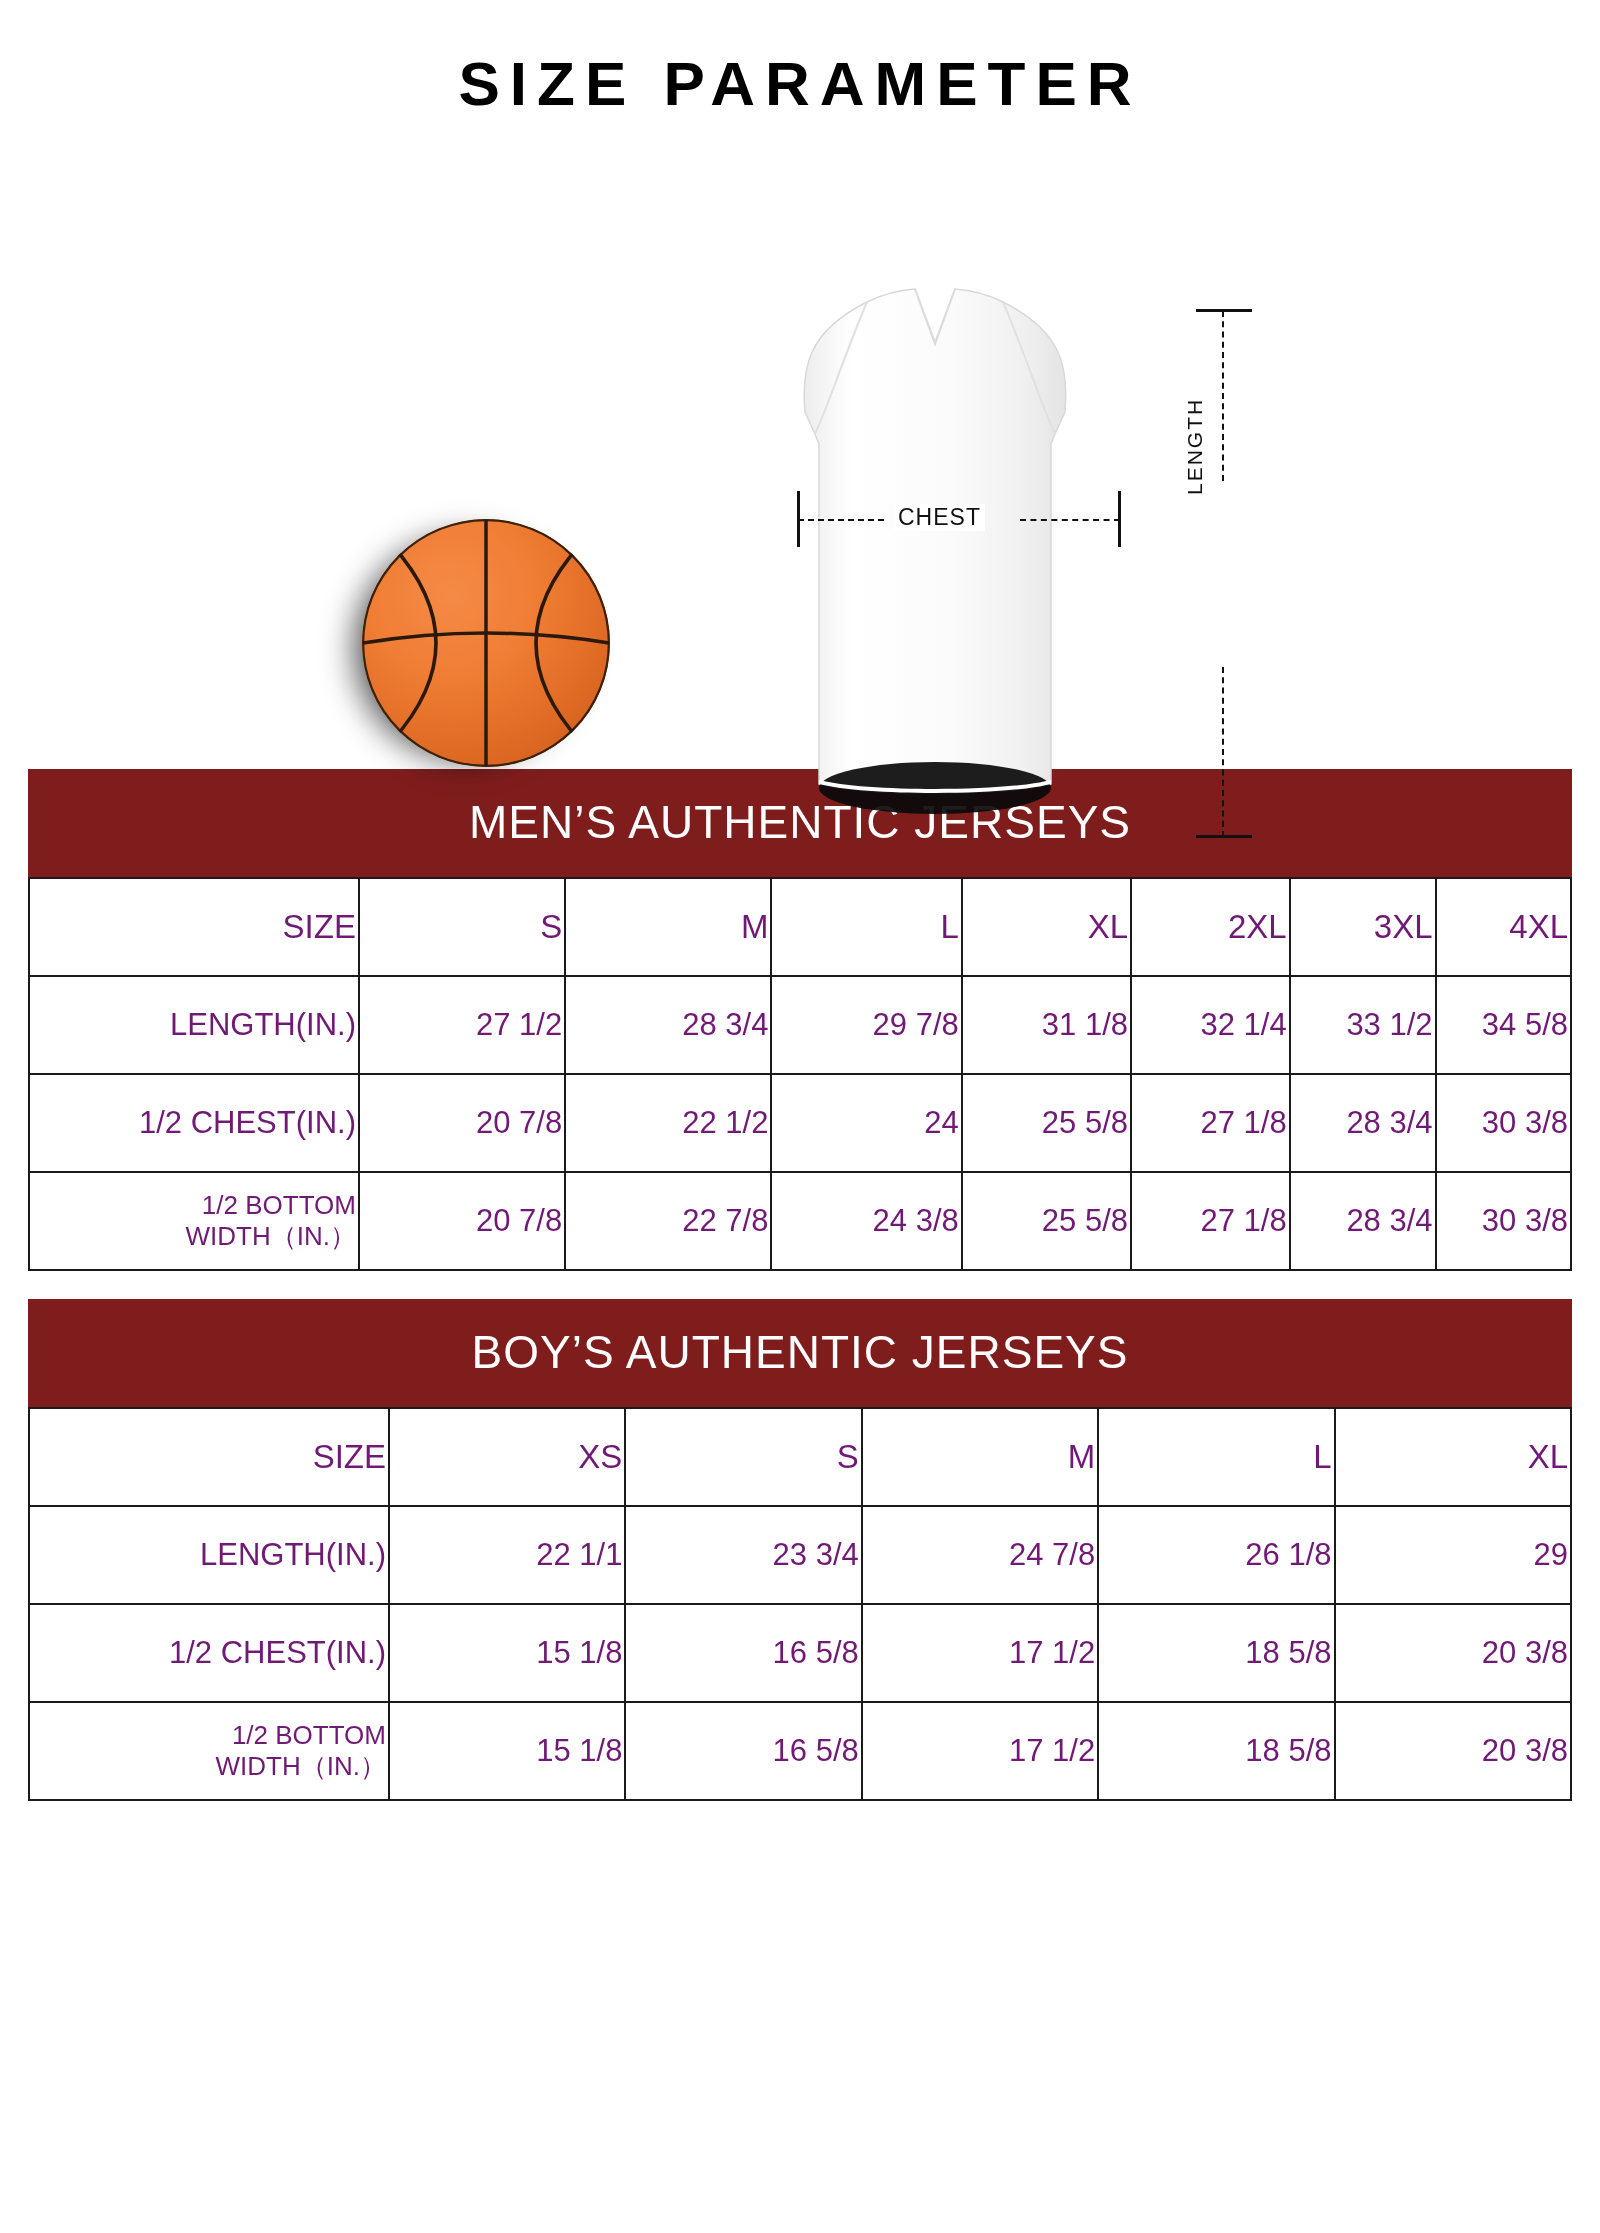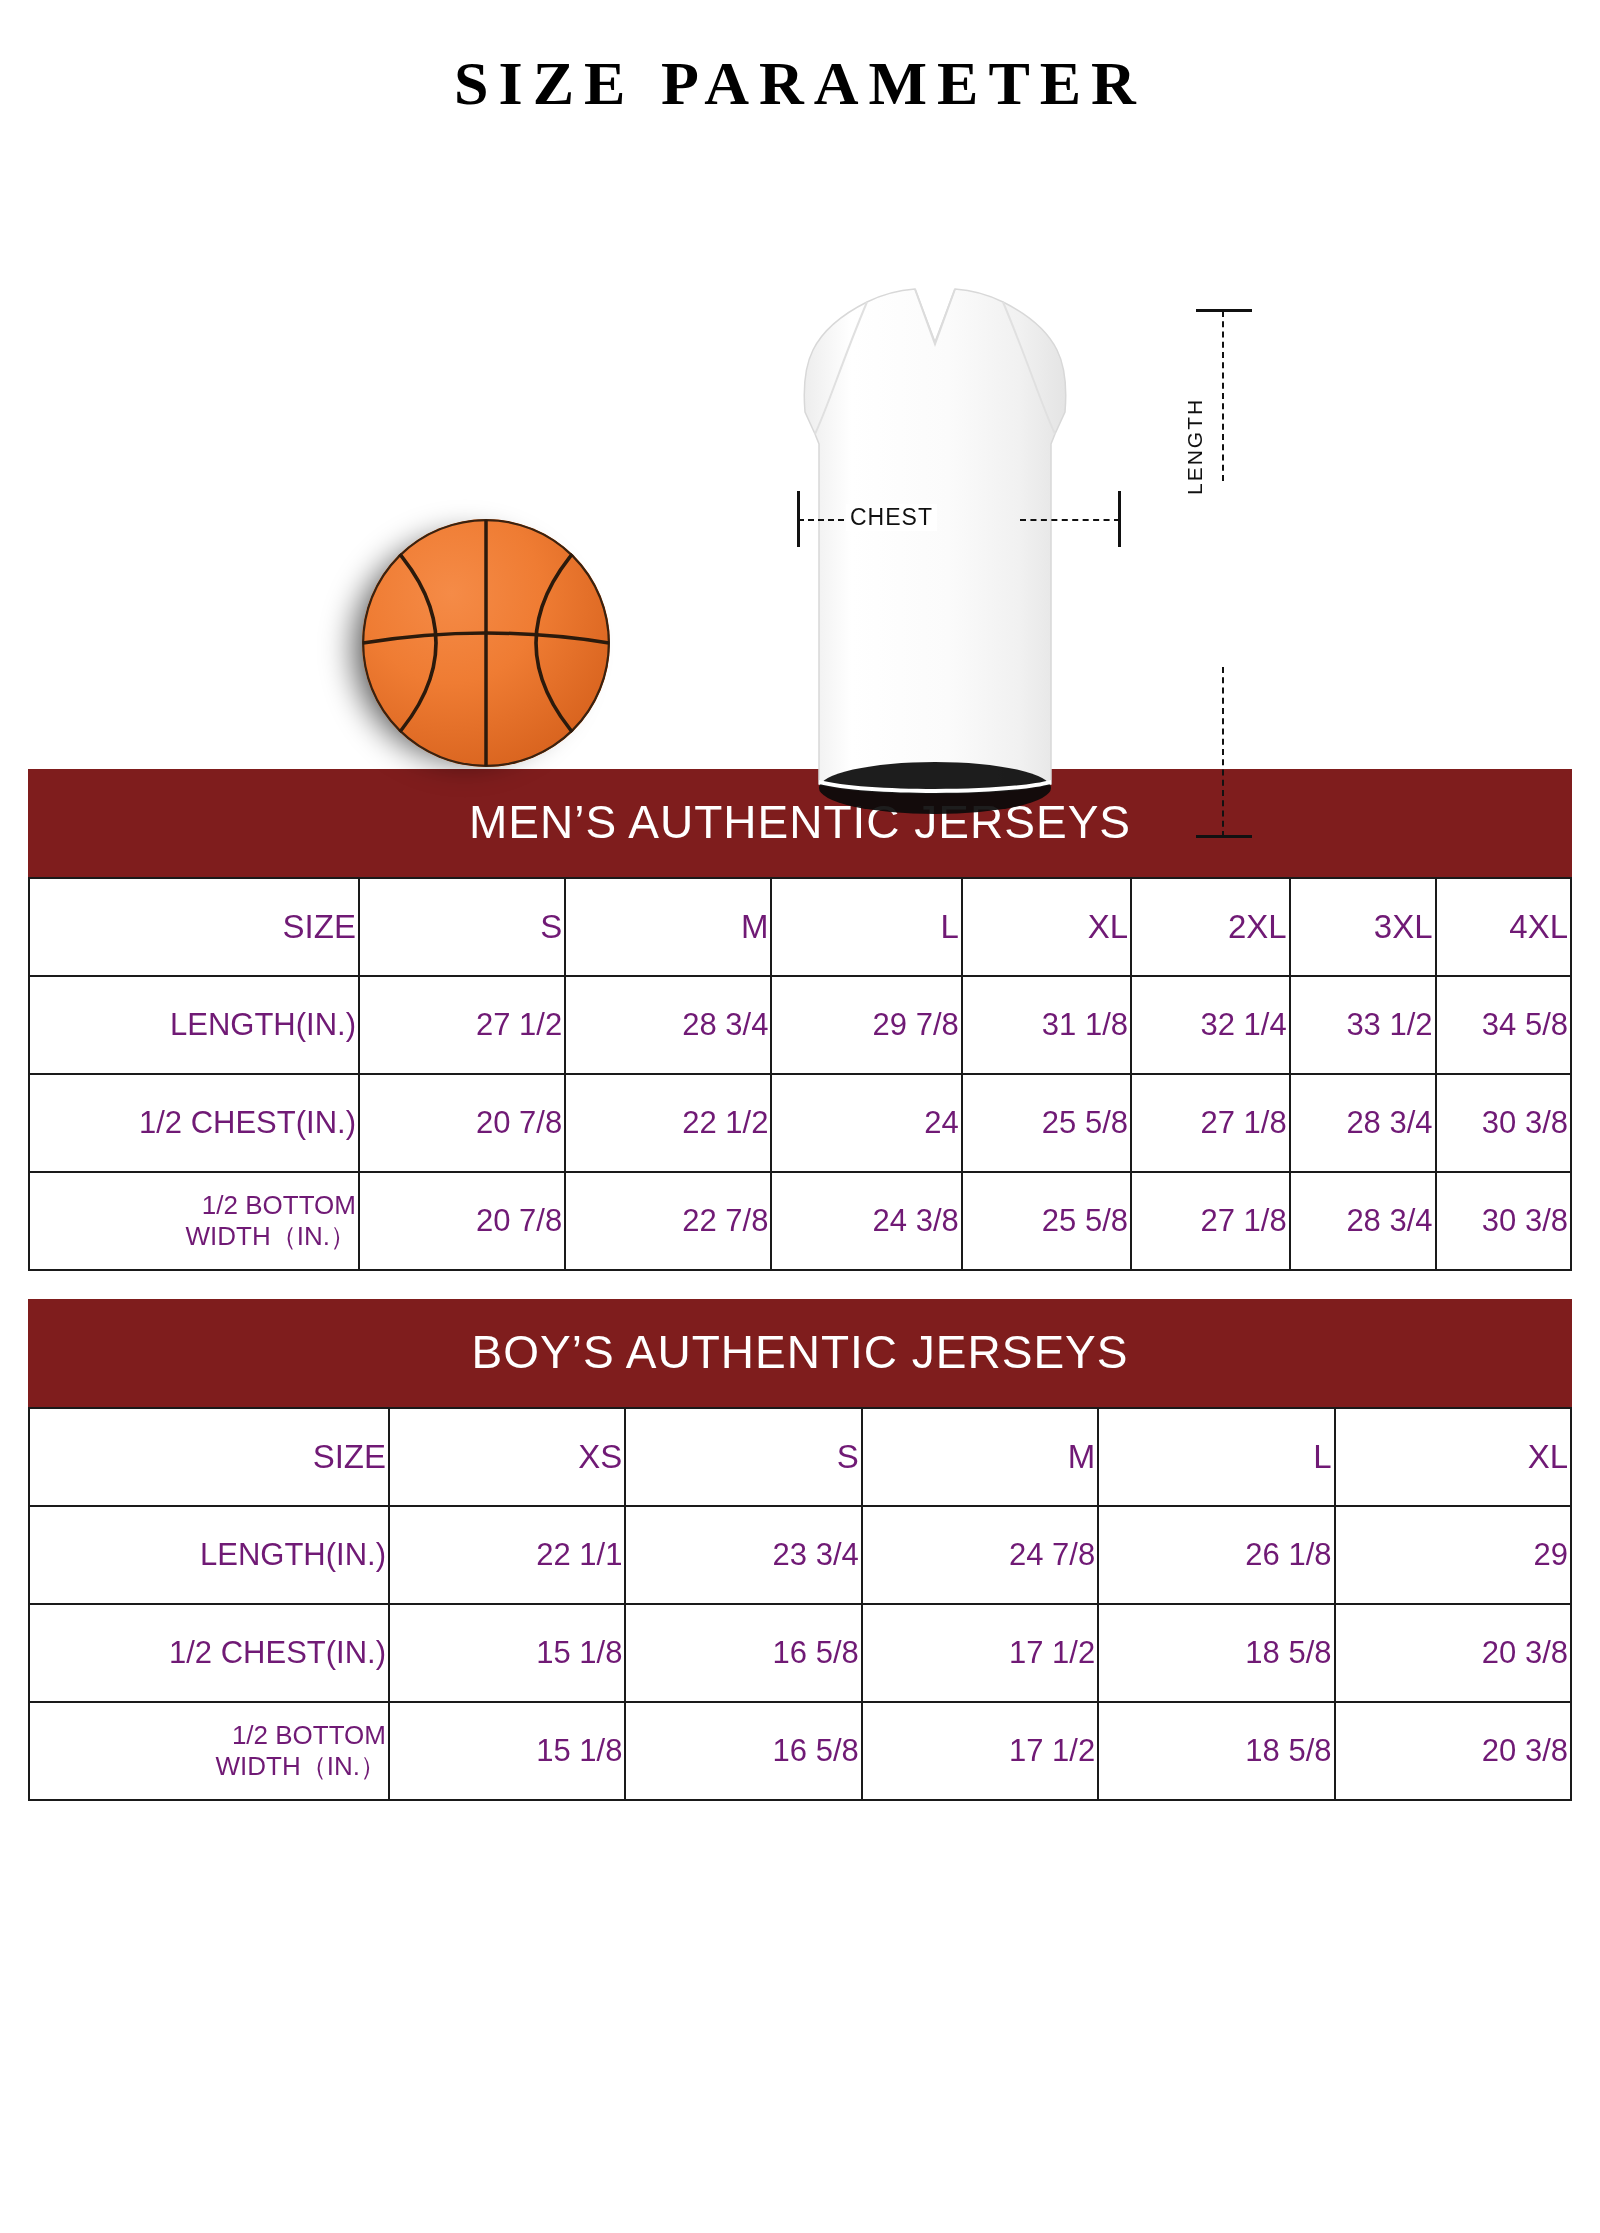--- a/index.html
+++ b/index.html
@@ -12,21 +12,21 @@
     height: 2233px;
     position: relative;
     font-family: "Liberation Sans", sans-serif;
     color: #1a1a1a;
     overflow: hidden;
   }
 
   
   .page-title {
     text-align: center;
-    font-family: Liberation Serif, serif;
+    font-family: Liberation Sans, sans-serif;
     font-weight: bold;
     font-size: 62px;
     letter-spacing: 10px;
     margin-top: 48px;
     color: #000;
   }
 
   
   .illustration {
     position: relative;
@@ -75,21 +75,21 @@
 
   .dim-label {
     position: absolute;
     font-family: "Liberation Sans", sans-serif;
     font-size: 23px;
     letter-spacing: 1px;
     color: #111;
     background: #fff;
     padding: 0 4px;
   }
-  .chest-label { left: 846px; top: 385px; }
+  .chest-label { left: 894px; top: 385px; }
   .length-label {
     left: 1183px;
     top: 380px;
     transform: rotate(-90deg);
     transform-origin: left top;
     white-space: nowrap;
     letter-spacing: 2px;
     font-size: 21px;
   }
 

